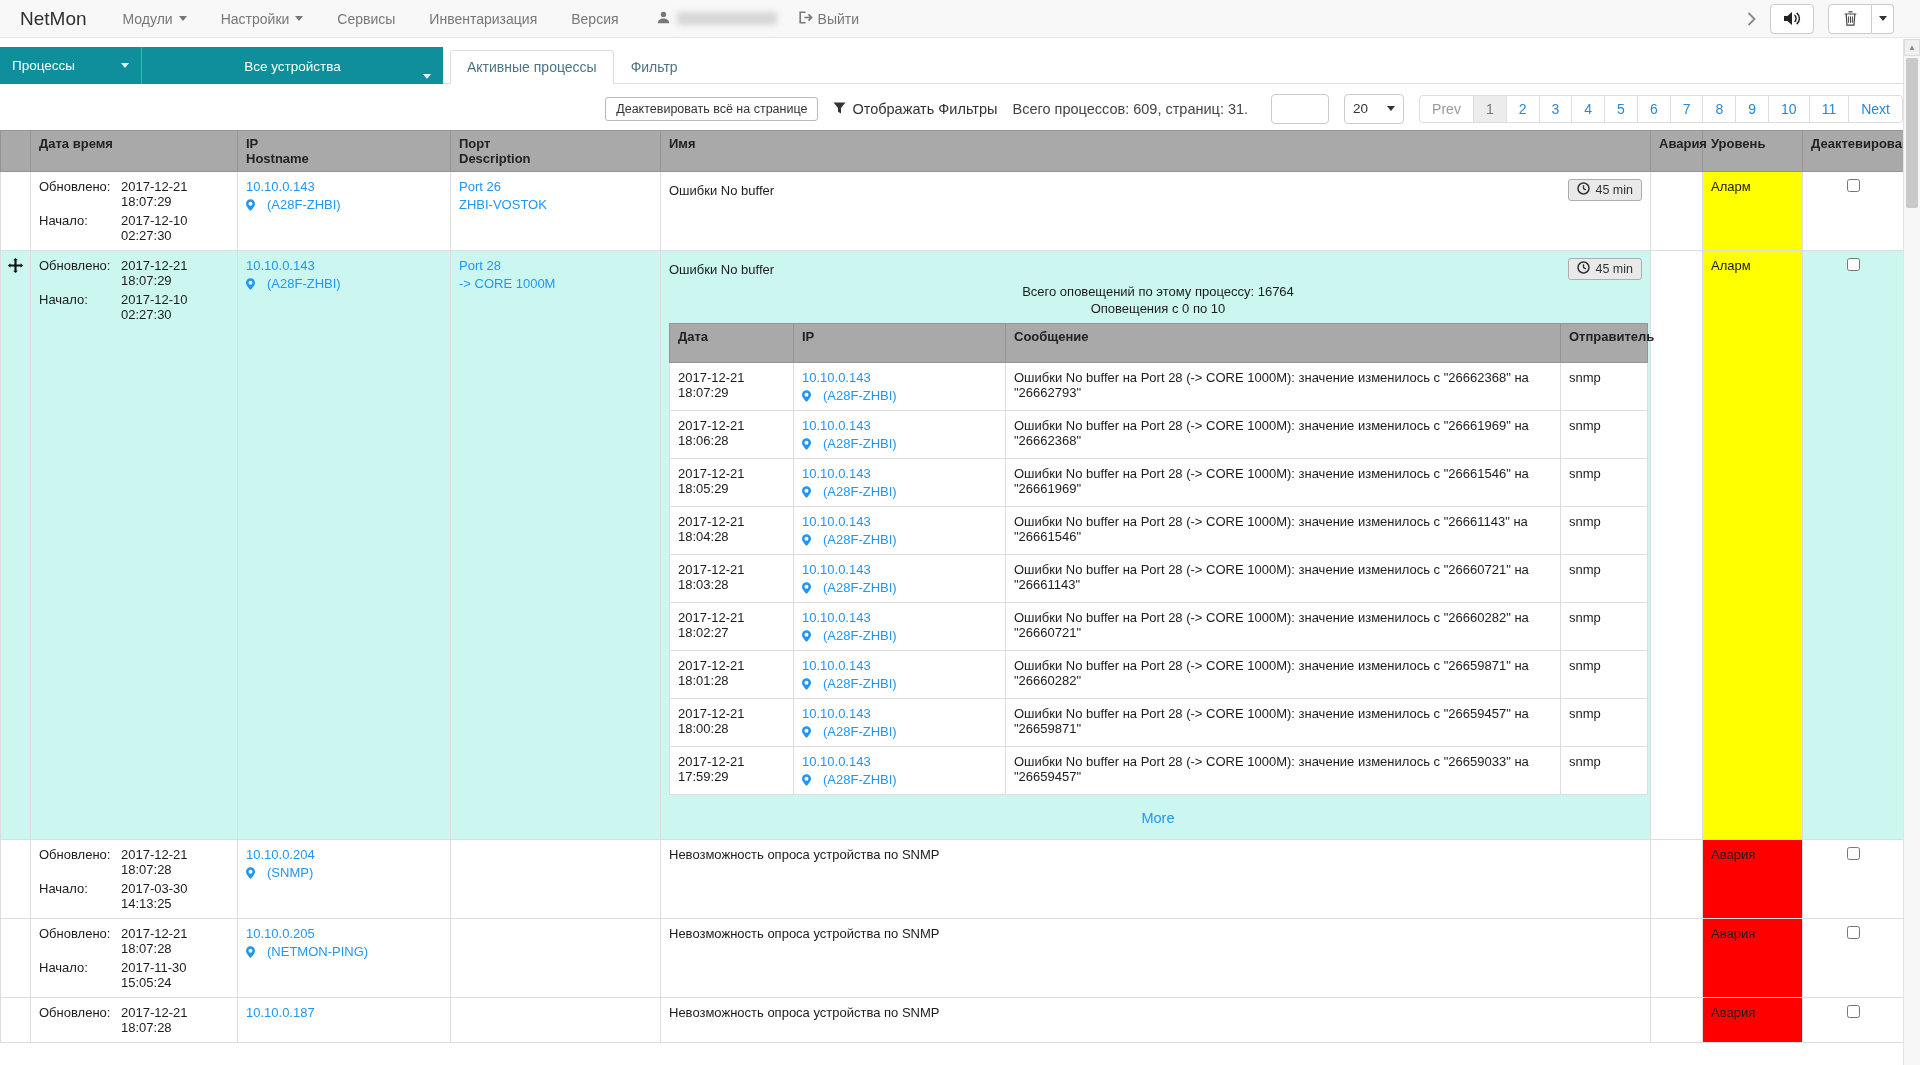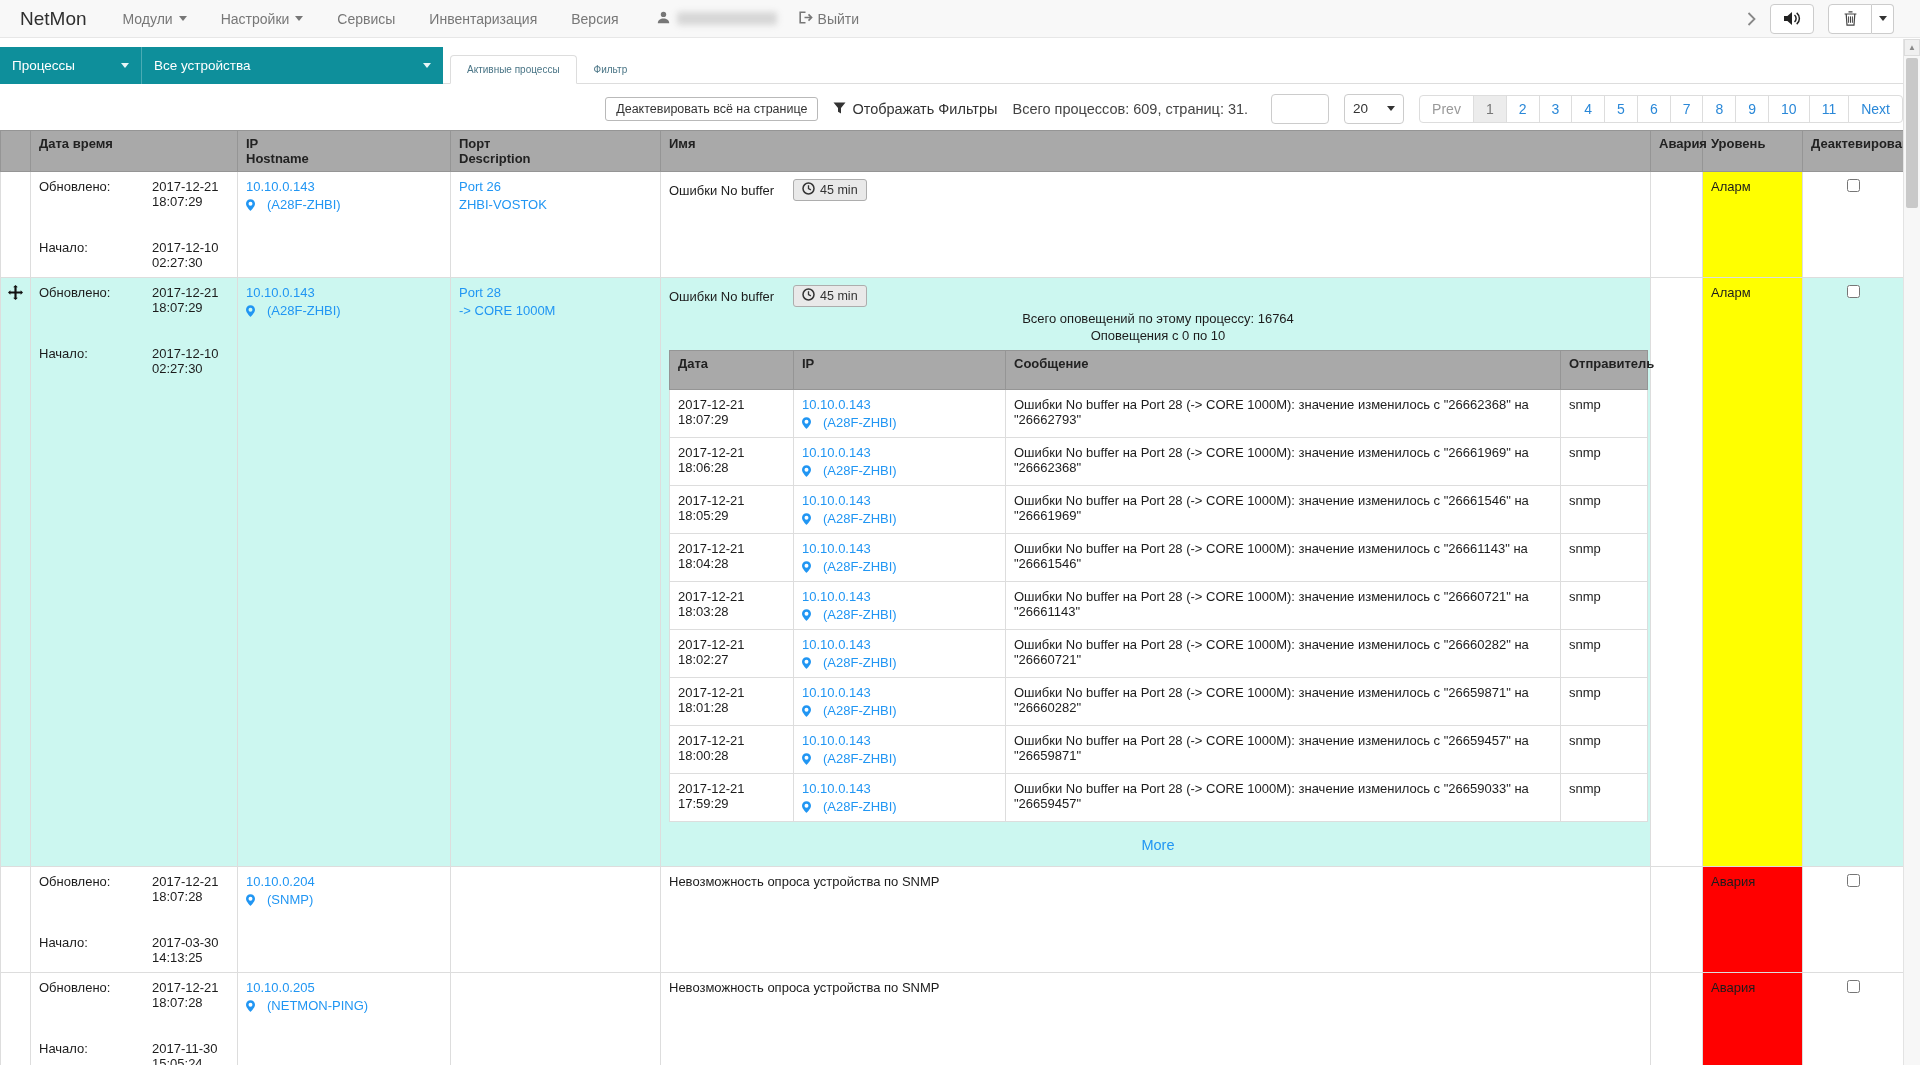--- a/index.html
+++ b/index.html
@@ -21,23 +21,23 @@
   .split-btn { display: inline-flex; }
   .split-btn .tool-btn:first-child { border-radius: 4px 0 0 4px; }
   .split-btn .tool-btn:last-child { border-radius: 0 4px 4px 0; min-width: 22px; border-left: none; }
 
   
   .selector-row { display: flex; align-items: flex-end; margin-top: 9px; border-bottom: 1px solid #ddd; padding-right: 17px; }
   .teal-selects { display: flex; height: 37px; margin-bottom: -1px; }
   .teal-select { display: flex; align-items: center; color: #fff; font-size: 13.5px; padding: 12px 12px; cursor: pointer; }
   .teal-select .caret { margin-left: auto; color: #e8f6f7; display: inline-flex; }
   .teal-select.w1 { width: 141px; }
-  .teal-select.w2 { width: 302px; border-left: 1px solid rgba(255,255,255,0.25); }
+  .teal-select.w2 { width: 302px; border-left: 1px solid rgba(255,255,255,0.25); flex-direction: column; }
   .tabs { display: flex; margin-left: 7px; }
-  .tab { padding: 8px 16px; font-size: 10px; color: #4a7586; cursor: pointer; border: 1px solid transparent; margin-bottom: -1px; }
+  .tab { padding: 8px 16px; font-size: 14px; color: #4a7586; cursor: pointer; border: 1px solid transparent; margin-bottom: -1px; }
   .tab.active { background: #fff; border-color: #ddd #ddd #fff #ddd; border-radius: 4px 4px 0 0; }
 
   
   .toolbar { display: flex; align-items: center; justify-content: flex-end; gap: 15px; margin-top: 9px; padding-right: 17px; height: 31px; }
   .btn-small { font-size: 12.5px; color: #333; background: #fff; border: 1px solid #b9b9b9; border-radius: 3px; padding: 4px 10px; cursor: pointer; font-family: inherit; }
   .show-filters { display: flex; align-items: center; gap: 6px; font-size: 14.5px; color: #333; cursor: pointer; }
   .total-text { font-size: 14.5px; color: #444; margin-right: 8px; }
   .page-input { width: 58px; height: 30px; border: 1px solid #ccc; border-radius: 4px; padding: 0 6px; font-family: inherit; }
   .size-select { width: 60px; height: 30px; border: 1px solid #ccc; border-radius: 4px; display: flex; align-items: center; justify-content: space-between; padding: 0 8px; font-size: 13.5px; color: #333; cursor: pointer; background: #fff; }
   .size-select .caret { color: #333; display: inline-flex; }
@@ -53,24 +53,24 @@
   table.main { border-collapse: collapse; table-layout: fixed; width: 1903px; font-size: 13px; }
   table.main thead th { background: #a9a9a9; border: 1px solid #959595; color: #222; text-align: left; font-weight: bold; padding: 5px 8px; vertical-align: top; height: 39px; }
   table.main tbody td { border: 1px solid #ddd; vertical-align: top; padding: 7px 8px; color: #1c1c1c; }
   tr.expanded td { background: #ccf7f0; }
   tr.expanded td.crash-cell { background: #fff; }
   td.level-cell { padding: 6px 8px; }
   .level-alarm { background: #ffff00 !important; }
   .level-crash { background: #ff0000 !important; }
   td.deact-cell { text-align: center; }
   a.lnk { color: #2196f3; text-decoration: none; cursor: pointer; }
-  .date-grid { display: grid; grid-template-columns: 82px auto; row-gap: 4px; gap: 31px; }
+  .date-grid { display: grid; grid-template-columns: 82px auto; row-gap: 4px; }
   .host-line { display: flex; align-items: center; gap: 12px; margin-top: 3px; }
   .host-line .pin { display: inline-flex; color: #2196f3; }
-  .name-line { display: flex; align-items: center; gap: 19px; }
+  .name-line { display: flex; align-items: center; gap: 19px; justify-content: space-between; }
   .badge-45 { display: inline-flex; align-items: center; gap: 5px; border: 1px solid #adadad; background: #e9e9e9; border-radius: 3px; padding: 2px 8px; font-size: 12.5px; color: #333; cursor: pointer; }
   .drag-cell { text-align: center; padding: 7px 2px !important; }
 
   
   .details { width: 978px; }
   .detail-total { text-align: center; margin-top: 4px; }
   .detail-range { text-align: center; margin-top: 2px; }
   table.nested { border-collapse: collapse; table-layout: fixed; width: 978px; margin-top: 7px; background: #fff; }
   table.nested th { background: #a9a9a9; border: 1px solid #959595; color: #222; text-align: left; font-weight: bold; padding: 5px 8px; }
   table.nested td { border: 1px solid #ccc; padding: 5px 8px; vertical-align: top; background: #fff; }

